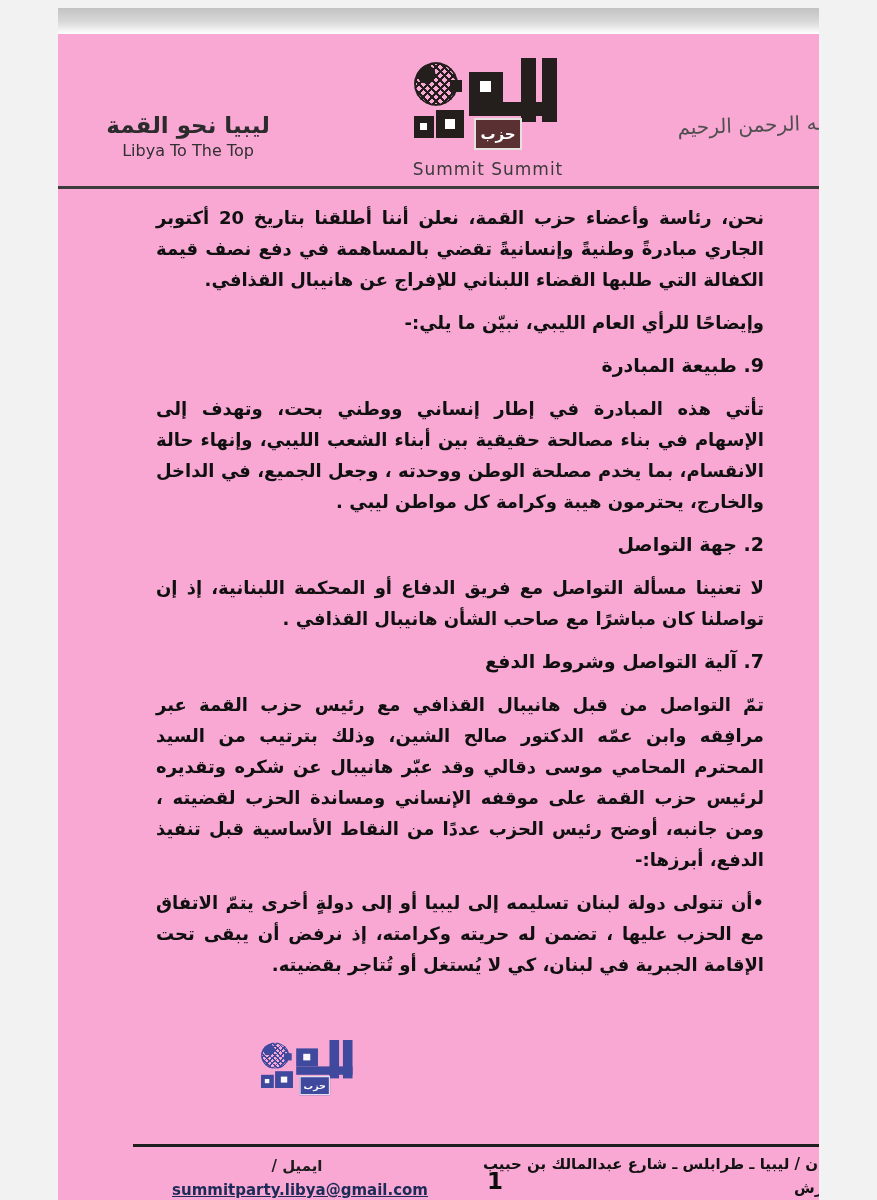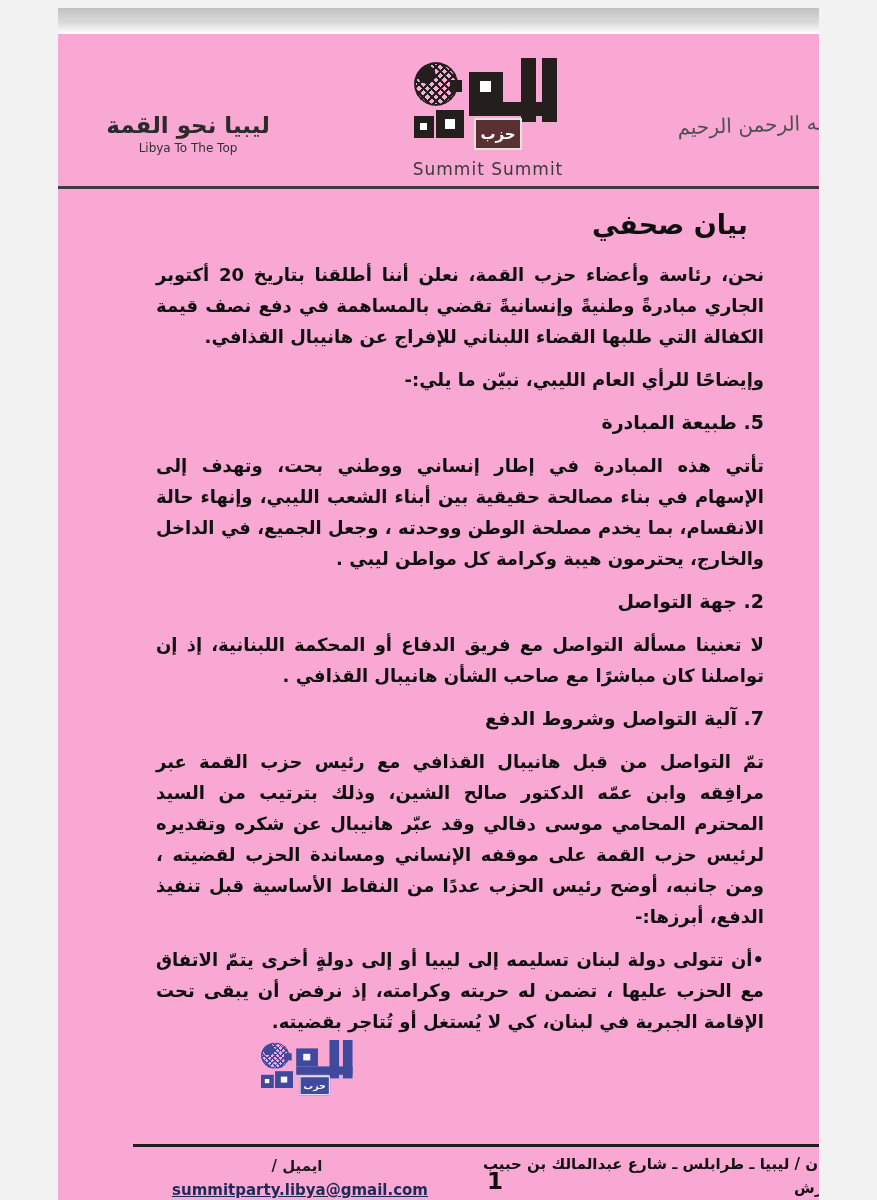--- a/index.html
+++ b/index.html
@@ -10,21 +10,21 @@
   }
   .top-band { position:absolute; top:0; left:0; width:100%; height:26px;
     background:linear-gradient(180deg,#c2c2c2 0%,#dadada 55%,#ffffff 100%); }
   .edge-art { position:absolute; top:0; left:0; pointer-events:none; }
   .paper-edge { position:absolute; left:866px; top:32px; width:3px; height:148px; background:#dcdcdc; }
 
   
   .header { position:absolute; top:26px; left:0; width:100%; height:154px; }
   .slogan { position:absolute; left:26px; top:78px; width:208px; text-align:center; }
   .slogan-ar { font-size:23px; font-weight:bold; color:#2b2b2b; direction:rtl; }
-  .slogan-en { font-size:12px; color:#303030; margin-top:3px; }
+  .slogan-en { font-size:16px; color:#303030; margin-top:3px; }
 
   .logo-wrap { position:absolute; left:352px; top:24px; width:156px; text-align:center; }
   .logo { position:relative; width:148px; height:96px; margin:0 auto;
     --ink:#241f1d; --accent:#5b3033; }
   .lg-block { position:absolute; background:var(--ink); }
   .lg-globe { position:absolute; left:0; top:4px; width:44px; height:44px; border-radius:50%;
     background-image:
       radial-gradient(circle at 28% 28%, var(--ink) 0 20%, rgba(0,0,0,0) 21%),
       repeating-linear-gradient(45deg, var(--ink) 0 2px, rgba(0,0,0,0) 2px 6px),
       repeating-linear-gradient(-45deg, var(--ink) 0 2px, rgba(0,0,0,0) 2px 6px);
@@ -112,26 +112,25 @@
       </div>
       <div class="logo-caption">Summit Summit</div>
     </div>
 
     <div class="bismillah">بسم الله الرحمن الرحيم</div>
   </div>
 
   <div class="header-divider"></div>
 
   <div class="doc-body" dir="rtl">
-    <h1 class="doc-title">بيان صحفي</h1>
 
     <p>نحن، رئاسة وأعضاء حزب القمة، نعلن أننا أطلقنا بتاريخ 20 أكتوبر الجاري مبادرةً وطنيةً وإنسانيةً تقضي بالمساهمة في دفع نصف قيمة الكفالة التي طلبها القضاء اللبناني للإفراج عن هانيبال القذافي.</p>
     <p>وإيضاحًا للرأي العام الليبي، نبيّن ما يلي:-</p>
 
-    <h2 class="sec-heading">5. طبيعة المبادرة</h2>
+    <h2 class="sec-heading">9. طبيعة المبادرة</h2>
     <p>تأتي هذه المبادرة في إطار إنساني ووطني بحت، وتهدف إلى الإسهام في بناء مصالحة حقيقية بين أبناء الشعب الليبي، وإنهاء حالة الانقسام، بما يخدم مصلحة الوطن ووحدته ، وجعل الجميع، في الداخل والخارج، يحترمون هيبة وكرامة كل مواطن ليبي .</p>
 
     <h2 class="sec-heading">2. جهة التواصل</h2>
     <p>لا تعنينا مسألة التواصل مع فريق الدفاع أو المحكمة اللبنانية، إذ إن تواصلنا كان مباشرًا مع صاحب الشأن هانيبال القذافي .</p>
 
     <h2 class="sec-heading">7. آلية التواصل وشروط الدفع</h2>
     <p>تمّ التواصل من قبل هانيبال القذافي مع رئيس حزب القمة عبر مرافِقه وابن عمّه الدكتور صالح الشين، وذلك بترتيب من السيد المحترم المحامي موسى دقالي وقد عبّر هانيبال عن شكره وتقديره لرئيس حزب القمة على موقفه الإنساني ومساندة الحزب لقضيته ، ومن جانبه، أوضح رئيس الحزب عددًا من النقاط الأساسية قبل تنفيذ الدفع، أبرزها:-</p>
 
     <p class="bullet">•أن تتولى دولة لبنان تسليمه إلى ليبيا أو إلى دولةٍ أخرى يتمّ الاتفاق مع الحزب عليها ، تضمن له حريته وكرامته، إذ نرفض أن يبقى تحت الإقامة الجبرية في لبنان، كي لا يُستغل أو تُتاجر بقضيته.</p>
   </div>

